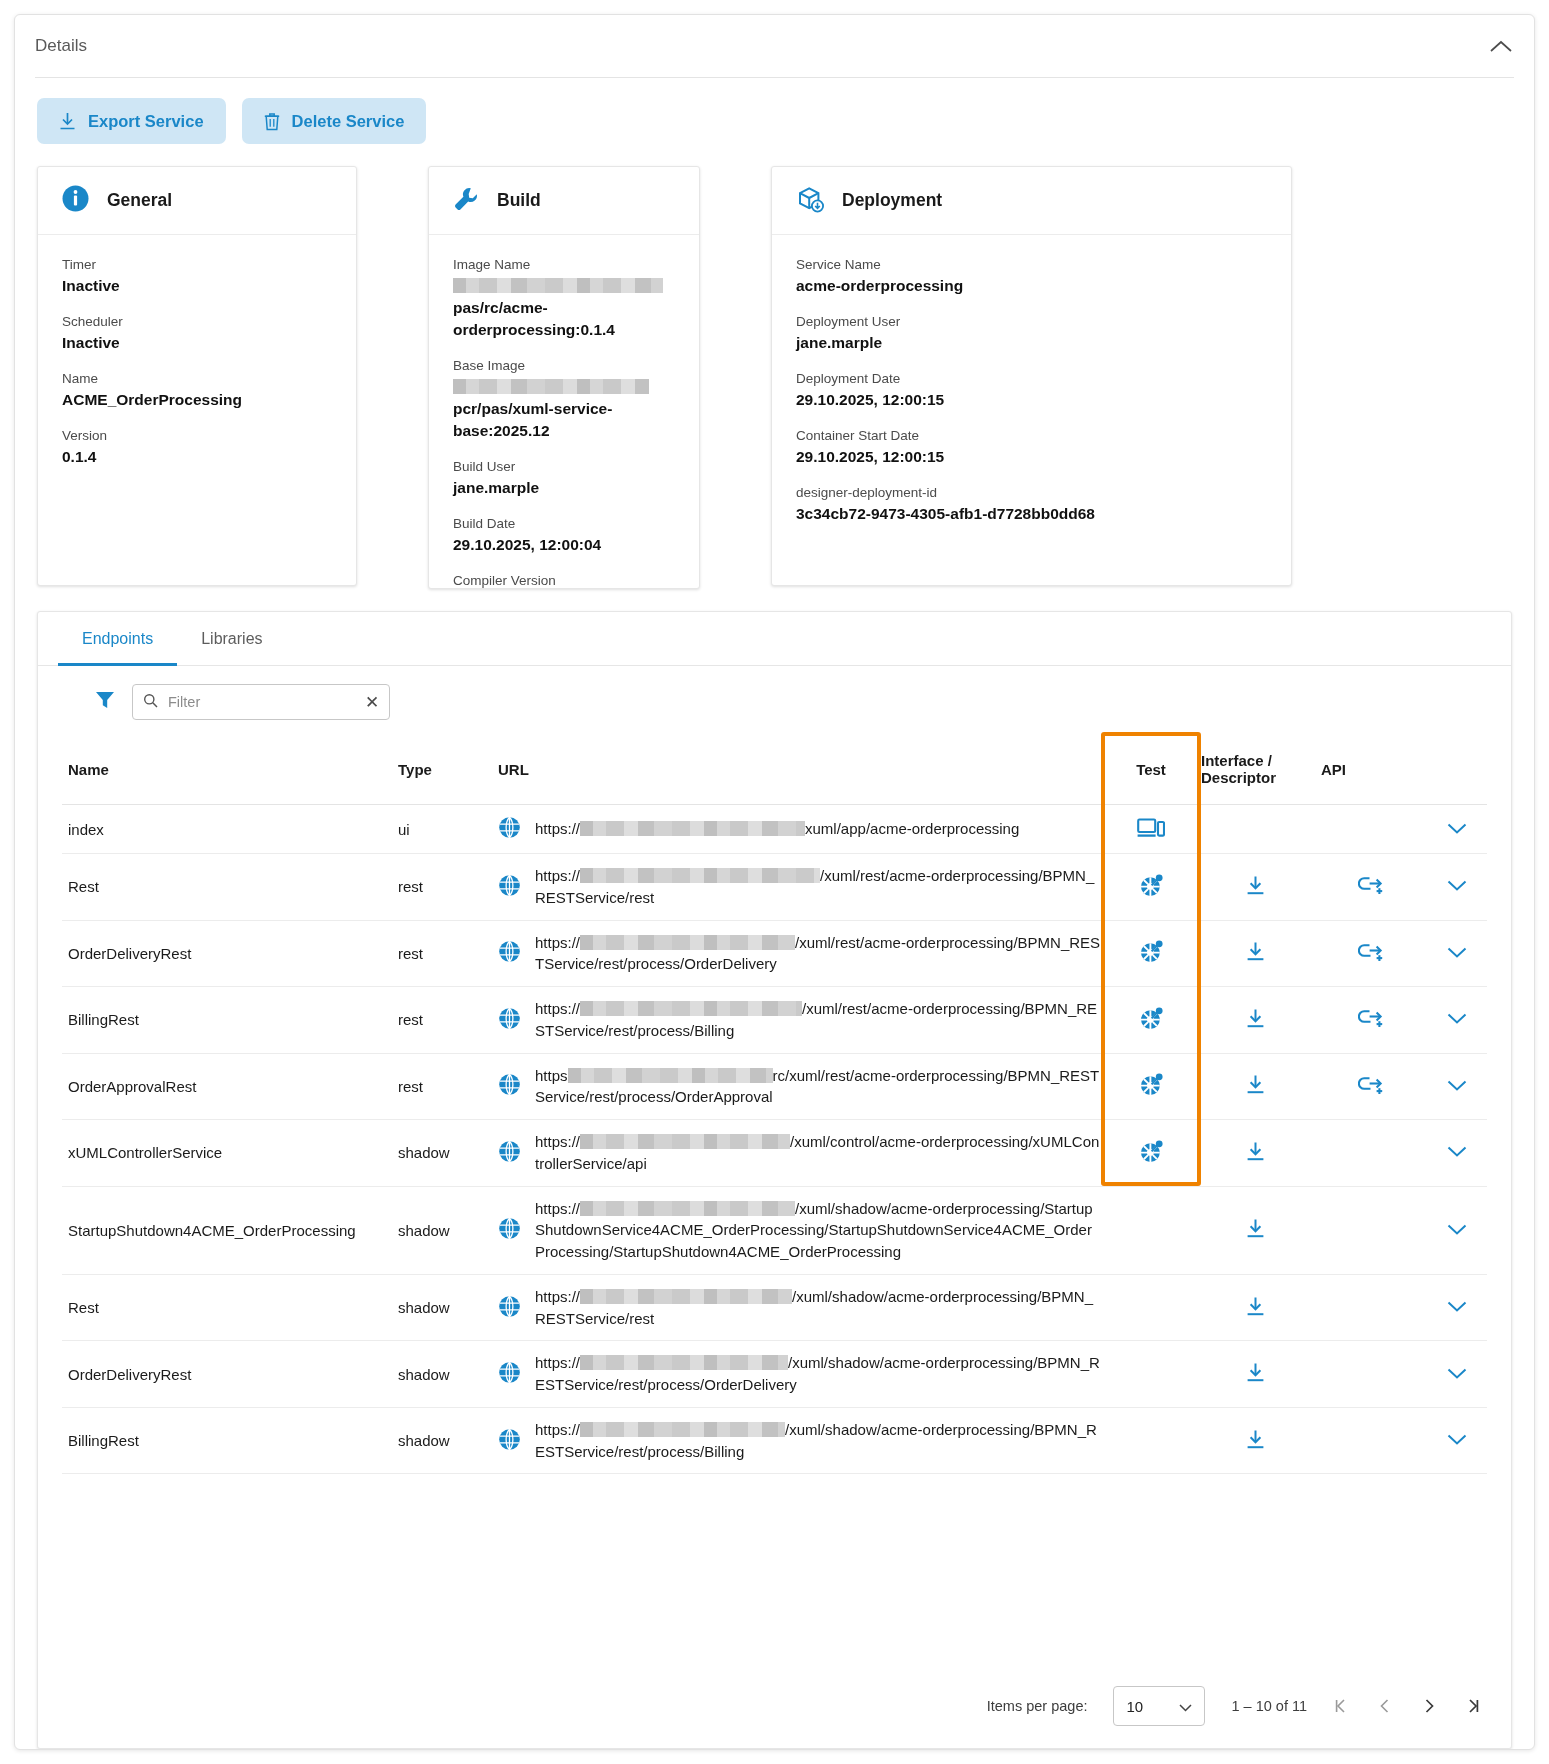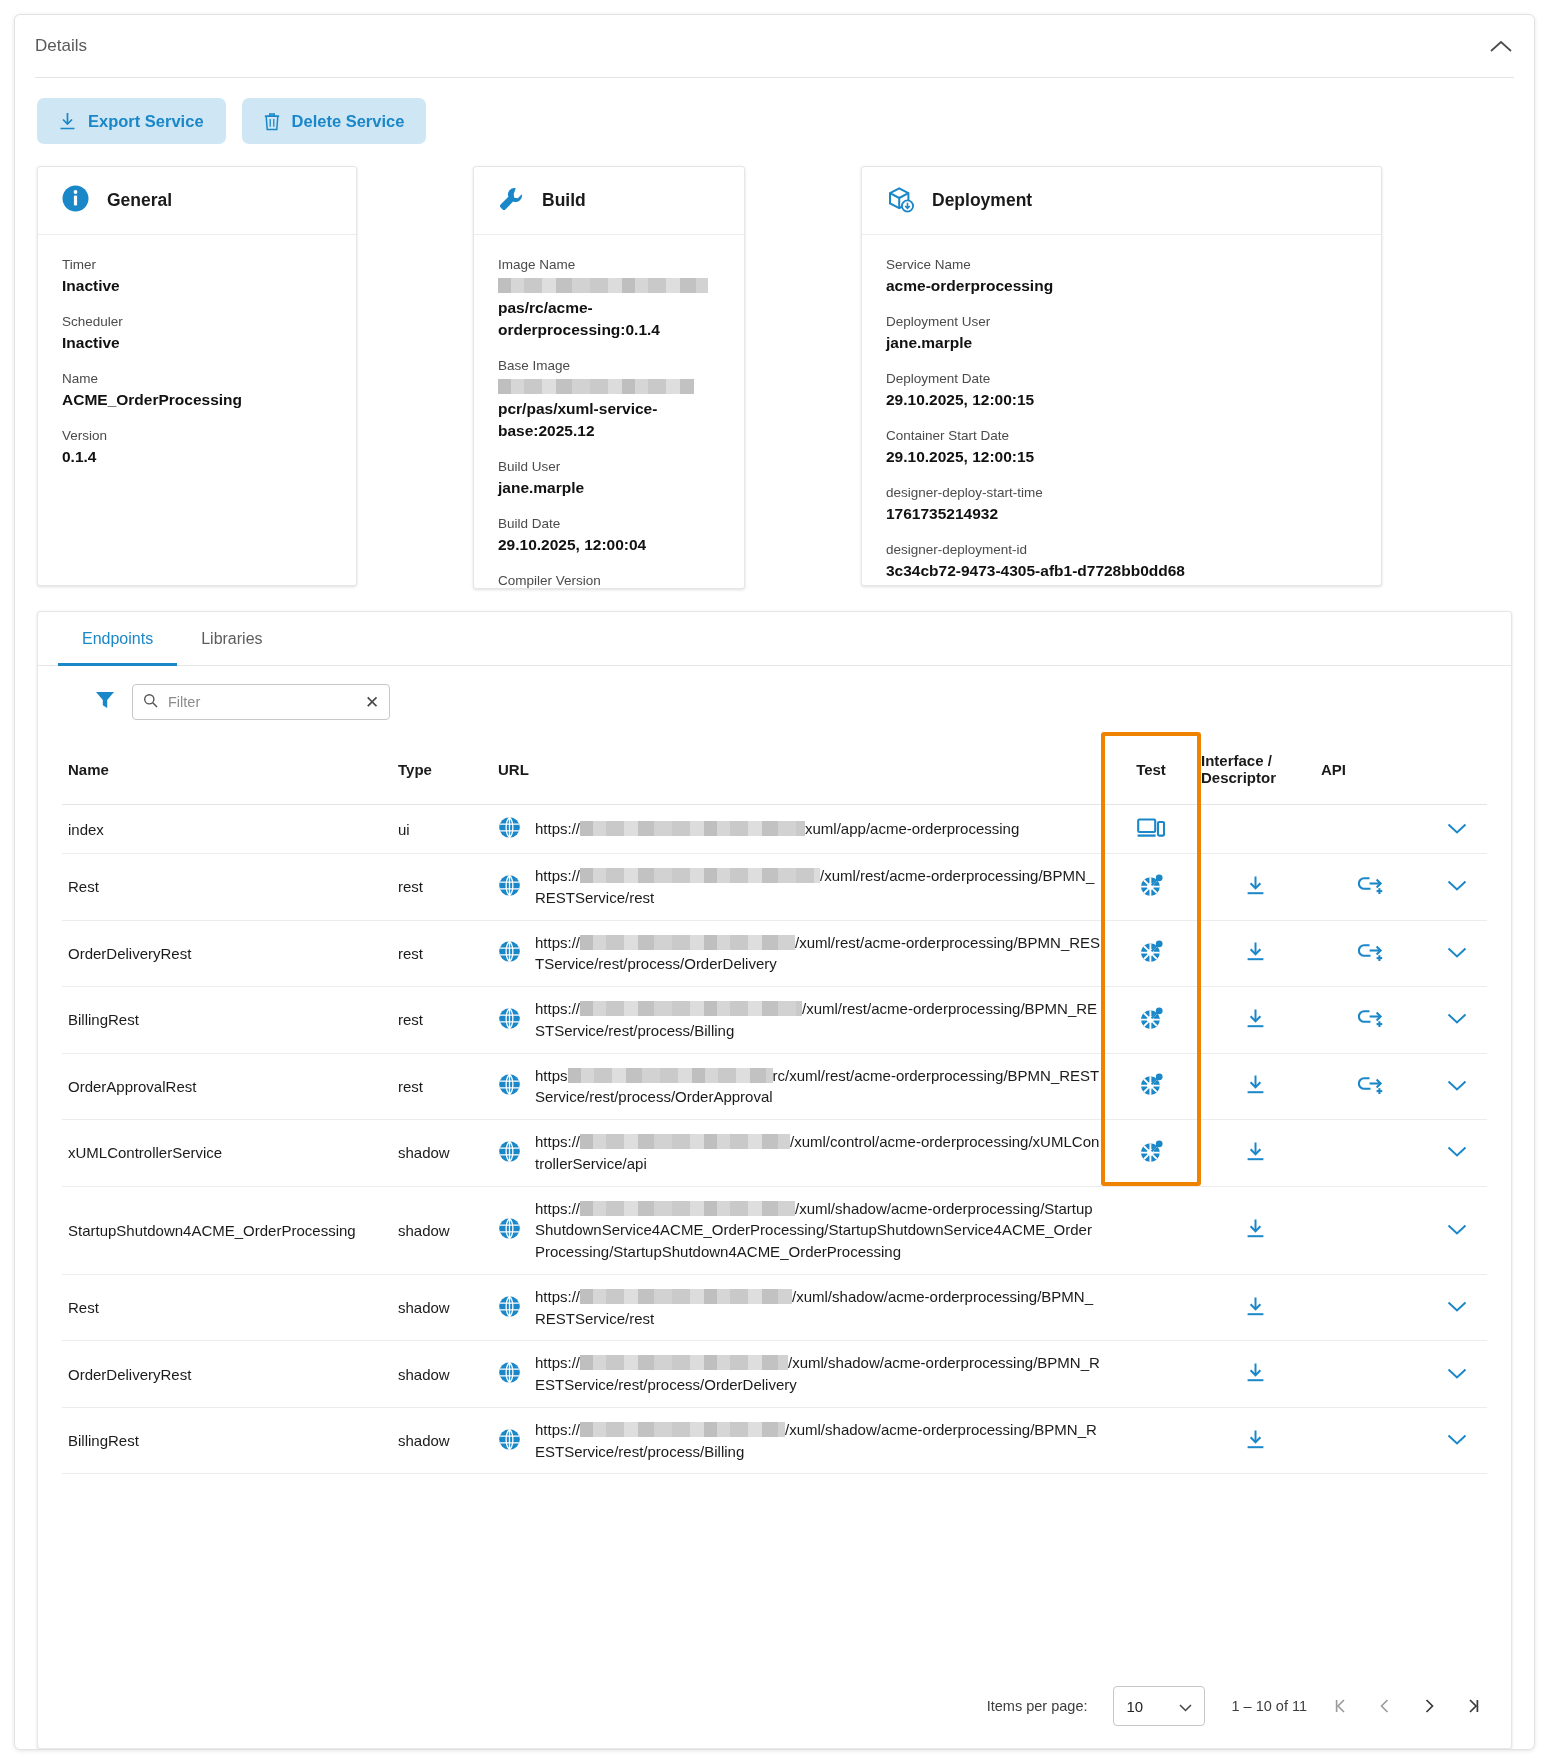--- a/index.html
+++ b/index.html
@@ -30,21 +30,21 @@
   
   .actions { display:flex; gap:16px; padding:20px 22px 14px 22px; }
   .btn {
     background:#cfe6f5; color:#1a87c8; border:none; border-radius:7px;
     height:46px; padding:0 22px; display:flex; align-items:center; gap:12px;
     font-size:16.5px; font-weight:bold; cursor:pointer;
     font-family:"Liberation Sans", sans-serif;
   }
   .btn svg { display:block; }
   
-  .cards { display:flex; gap:116px; padding:8px 22px 0 22px; align-items:flex-start; }
+  .cards { display:flex; gap:71px; padding:8px 22px 0 22px; align-items:flex-start; }
   .card {
     background:#fff; border:1px solid #e6e6e6; border-radius:3px;
     box-shadow:0 1px 3px rgba(0,0,0,0.13);
     display:flex; flex-direction:column;
     overflow:hidden;
   }
   .card.general { width:320px; height:420px; }
   .card.build   { width:272px; height:423px; }
   .card.deploy  { width:521px; height:420px; }
   .card-head {
@@ -271,24 +271,20 @@
           <div class="lbl">Deployment User</div>
           <div class="val">jane.marple</div>
         </div>
         <div class="field">
           <div class="lbl">Deployment Date</div>
           <div class="val">29.10.2025, 12:00:15</div>
         </div>
         <div class="field">
           <div class="lbl">Container Start Date</div>
           <div class="val">29.10.2025, 12:00:15</div>
-        </div>
-        <div class="field">
-          <div class="lbl">designer-deploy-start-time</div>
-          <div class="val">1761735214932</div>
         </div>
         <div class="field">
           <div class="lbl">designer-deployment-id</div>
           <div class="val">3c34cb72-9473-4305-afb1-d7728bb0dd68</div>
         </div>
       </div>
     </div>
   </div>
 
   <div class="tabwrap">

